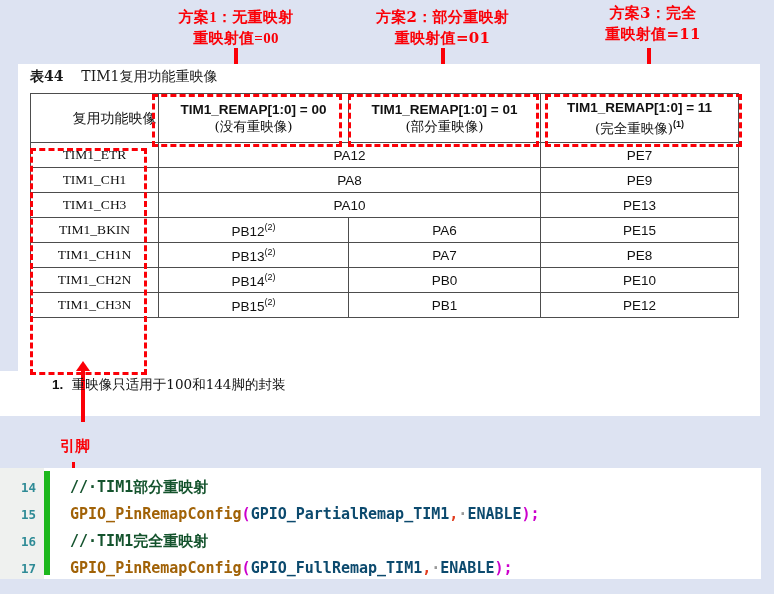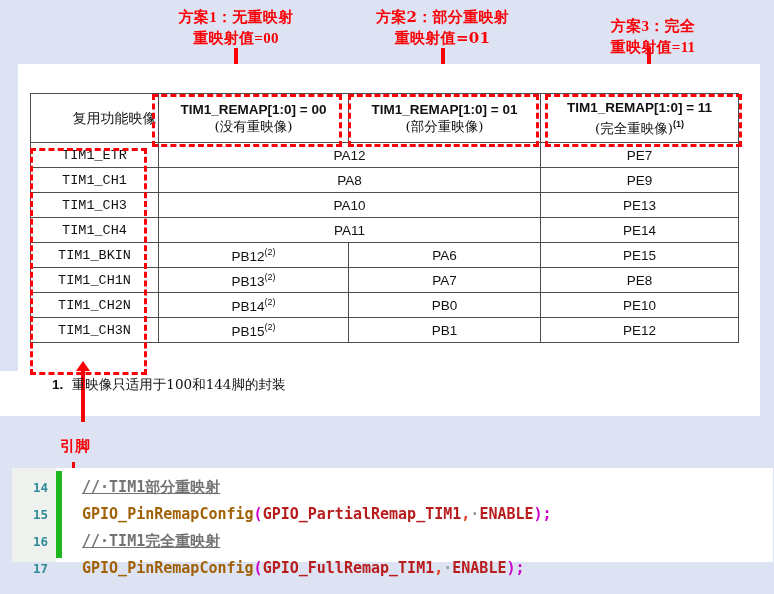--- a/index.html
+++ b/index.html
@@ -22,21 +22,21 @@
     font-family: "DejaVu Serif", "Liberation Serif", serif;
     font-weight: bold;
     font-size: 15px;
     line-height: 21px;
     text-align: center;
     white-space: pre-line;
     letter-spacing: 0.3px;
   }
   #annot1 { left: 152px; top: 7px;  width: 168px; font-family: Liberation Serif, serif; }
   #annot2 { left: 345px; top: 7px;  width: 195px; }
-  #annot3 { left: 578px; top: 16px;  width: 150px; font-family: Liberation Serif, serif; }
+  #annot3 { left: 578px; top: 3px;  width: 150px; }
   #annot-pin {
     position: absolute;
     left: 40px; top: 437px; width: 70px;
     color: #fb0007;
     font-family: Liberation Sans, sans-serif;
     font-weight: bold;
     font-size: 15px;
     text-align: center;
   }
 
@@ -148,21 +148,21 @@
     font-weight: normal;
     font-size: 13.5px;
     margin-top: 40px;
   }
   col.c1 { width: 128px; }
   col.c2 { width: 190px; }
   col.c3 { width: 192px; }
   col.c4 { width: 198px; }
 
   td.left-label {
-    font-family: Liberation Mono, monospace;
+    font-family: Liberation Serif, serif;
     font-size: 13.5px;
   }
 
   
   .dash {
     position: absolute;
     border: 3px dashed #fb0007;
     pointer-events: none;
     box-sizing: border-box;
   }
@@ -179,22 +179,22 @@
     font-size: 13.5px;
     color: #111;
     line-height: 18px;
   }
   .footnotes div { white-space: pre; margin-left: 30px; }
   .fn-num { font-family: "Liberation Sans", sans-serif; font-weight: bold; }
 
   
   #code-block {
     position: absolute;
-    left: 12px; top: 468px;
-    width: 761px; height: 94px;
+    left: 0px; top: 468px;
+    width: 761px; height: 111px;
     background: #ffffff;
     display: flex;
     font-family: "DejaVu Sans Mono", "Liberation Mono", monospace;
     font-size: 15px;
   }
   #gutter {
     width: 44px;
     background: #eff1ef;
     padding-top: 6px;
     box-sizing: border-box;
@@ -220,44 +220,45 @@
     padding-left: 20px;
     box-sizing: border-box;
   }
   .codeline {
     height: 27px;
     line-height: 27px;
     white-space: pre;
     color: #1b1b1b;
     font-weight: bold;
   }
-  .cm   { color: #737373; text-decoration: underline; }
+  .cm   { color: #14532d; }
   .fn   { color: #a16207; }
   .pn   { color: #cc00cc; }
   .cma  { color: #e23c1d; }
   .dot  { color: #9a9a9a; }
-  .id   { color: #b91c1c; }
+  .id   { color: #0c4a6e; }
 </style>
 </head>
 <body>
 
 <div class="annot" id="annot1">方案1：无重映射
 重映射值=00</div>
 <div class="annot" id="annot2">方案2：部分重映射
 重映射值=01</div>
 <div class="annot" id="annot3">方案3：完全
 重映射值=11</div>
 
 <div class="arrow" id="arrow1"></div>
 <div class="arrow" id="arrow2"></div>
 <div class="arrow" id="arrow3"></div>
 
 <div id="doc-panel-wide"></div>
 <div id="doc-panel">
 
+  <div class="table-title"><span class="num">表44</span>    <span>TIM1复用功能重映像</span></div>
 
   <table class="remap">
     <colgroup>
       <col class="c1">
         <col class="c2">
         <col class="c3">
         <col class="c4">
     </colgroup>
     <thead>
       <tr>
@@ -286,25 +287,20 @@
           <td class="left-label">TIM1_CH1</td>
           <td colspan="2">PA8</td>
           <td>PE9</td>
         </tr>
         <tr>
           <td class="left-label">TIM1_CH3</td>
           <td colspan="2">PA10</td>
           <td>PE13</td>
         </tr>
         <tr>
-          <td class="left-label">TIM1_CH4</td>
-          <td colspan="2">PA11</td>
-          <td>PE14</td>
-        </tr>
-        <tr>
           <td class="left-label">TIM1_BKIN</td>
           <td><span>PB12</span><span class="sub">(2)</span></td>
           <td>PA6</td>
           <td>PE15</td>
         </tr>
         <tr>
           <td class="left-label">TIM1_CH1N</td>
           <td><span>PB13</span><span class="sub">(2)</span></td>
           <td>PA7</td>
           <td>PE8</td>

